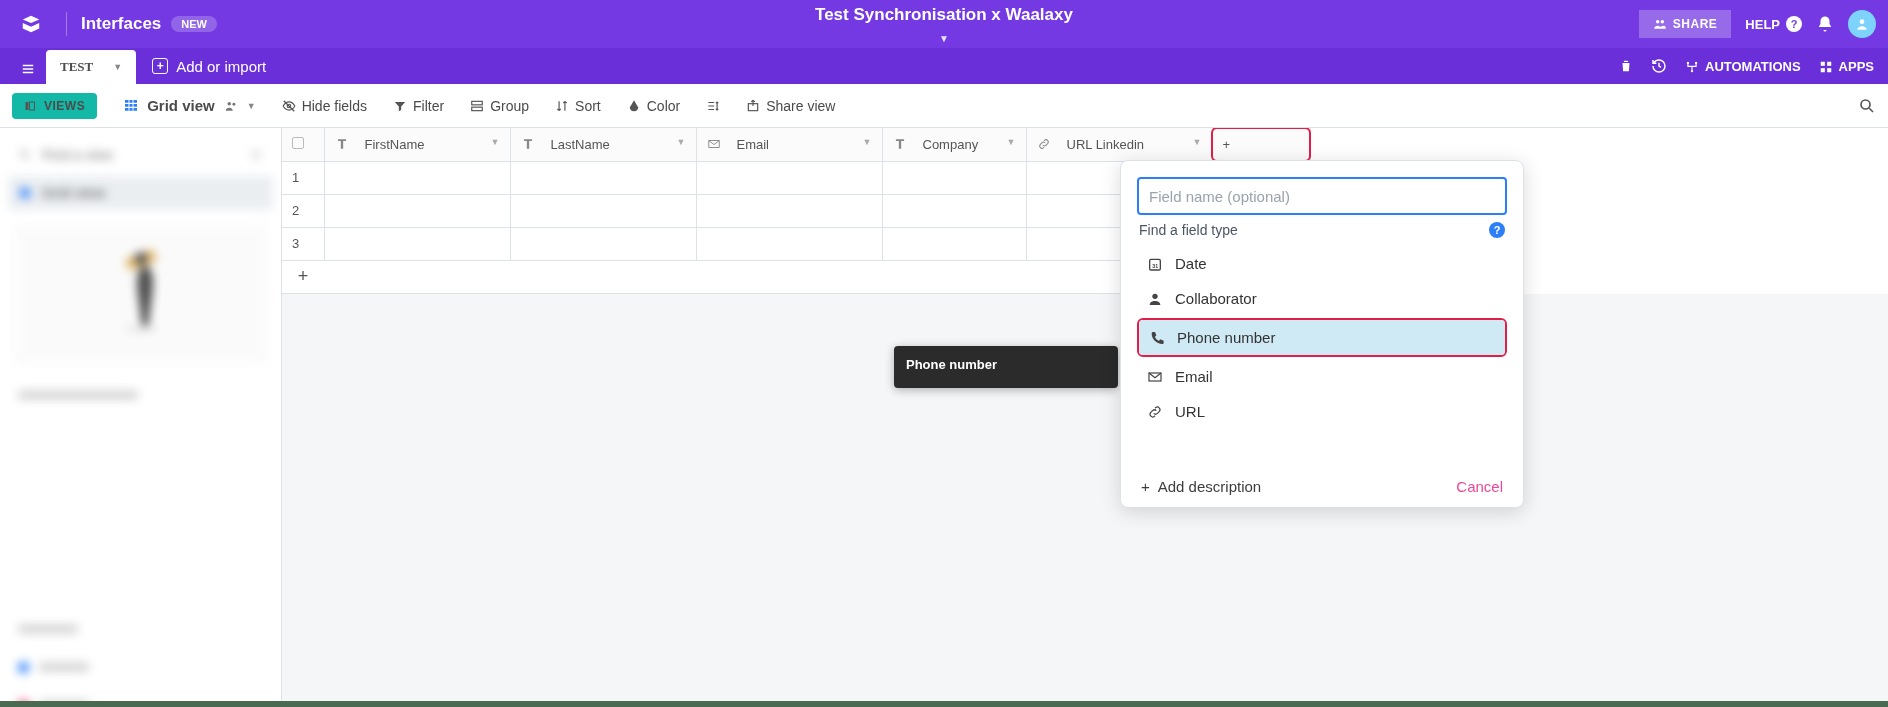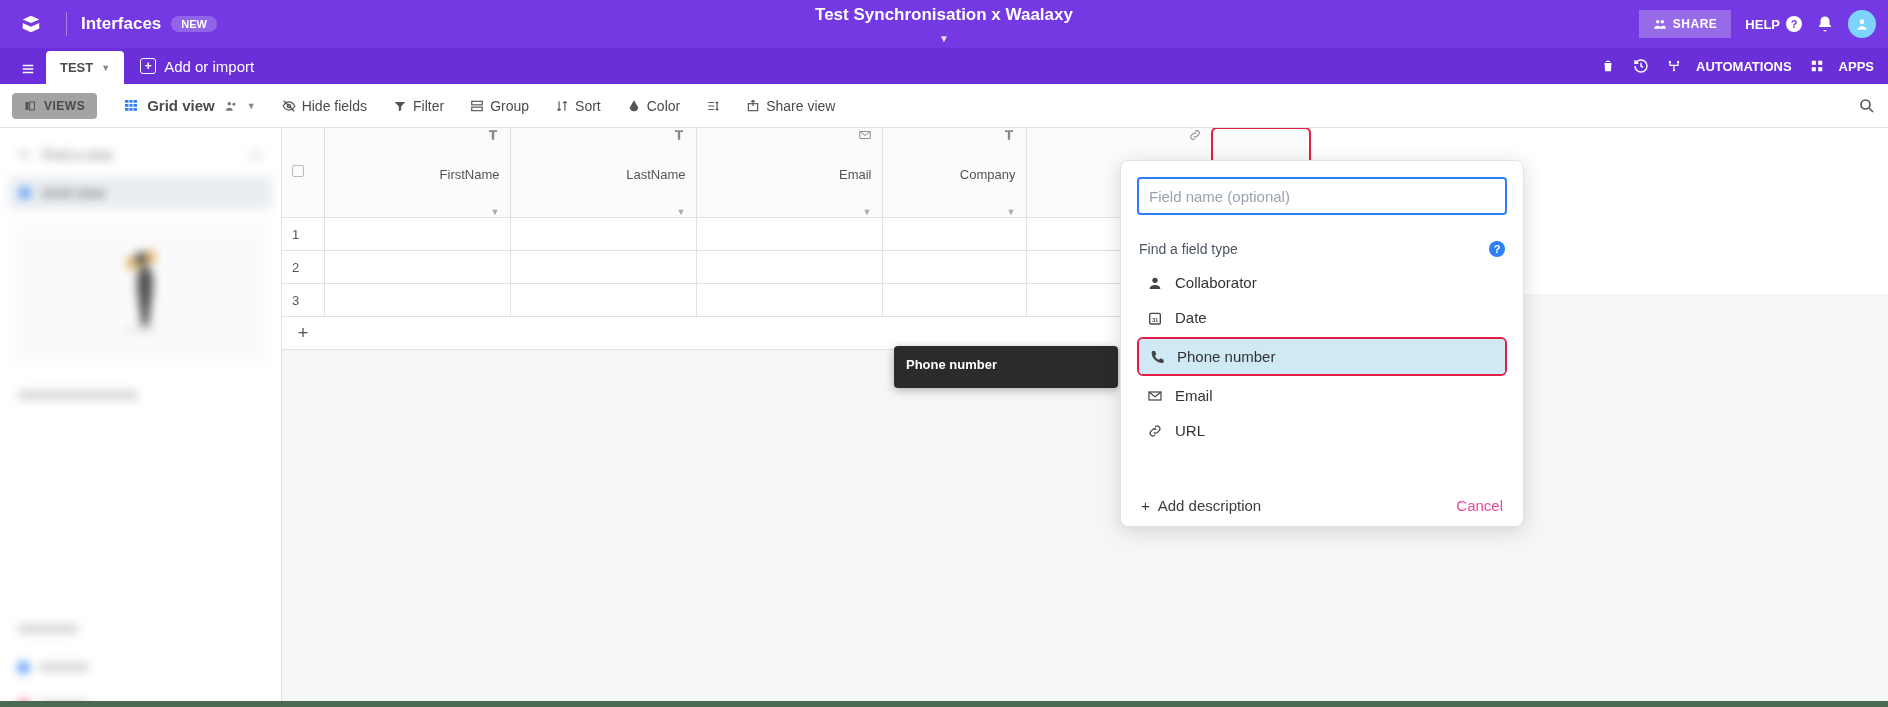--- a/index.html
+++ b/index.html
@@ -30,30 +30,30 @@
   .help{font-weight:700;font-size:13px;display:flex;align-items:center;gap:6px;cursor:pointer;}
   .help-q{width:16px;height:16px;border-radius:50%;background:#fff;color:var(--purple);display:flex;align-items:center;justify-content:center;font-size:11px;font-weight:900;}
   .bell-wrap{position:relative;cursor:pointer;}
   .bell{width:18px;height:18px;}
   .avatar{width:28px;height:28px;border-radius:50%;background:#7dd3fc;display:flex;align-items:center;justify-content:center;}
   .avatar svg{width:14px;height:14px;color:#fff;}
 
   
   .tabbar{height:36px;background:var(--purple-dark);display:flex;align-items:flex-end;padding-left:10px;color:#fff;}
   .menu-icon{padding:8px 10px;cursor:pointer;}
-  .tab-active{background:#fff;color:#4d4d4d;padding:9px 14px;border-radius:4px 4px 0 0;font-weight:700;font-size:13px;display:flex;align-items:center;gap:8px;cursor:pointer;}
+  .tab-active{background:#fff;color:#4d4d4d;padding:9px 14px;border-radius:4px 4px 0 0;font-weight:700;font-size:13px;display:flex;align-items:center;gap:20px;cursor:pointer;font-family:Liberation Serif, serif;}
   .tab-caret{font-size:9px;color:#888;}
   .add-import{display:flex;align-items:center;gap:8px;padding:0 16px;font-size:15px;cursor:pointer;color:#fff;align-self:center;}
   .plus-box{width:16px;height:16px;border:1.5px solid #fff;border-radius:3px;display:flex;align-items:center;justify-content:center;font-weight:700;font-size:12px;line-height:1;}
   .tab-right{margin-left:auto;display:flex;align-items:center;gap:18px;padding-right:14px;align-self:center;font-size:13px;font-weight:600;}
-  .tab-right .item{display:flex;align-items:flex-start;gap:15px;cursor:pointer;}
+  .tab-right .item{display:flex;align-items:flex-end;gap:6px;cursor:pointer;}
 
   
   .toolbar{height:44px;border-bottom:1px solid var(--border);display:flex;align-items:center;padding:0 12px;gap:26px;font-size:14px;color:#4b4b4b;}
-  .views-btn{background:#a3a3a3;border-radius:4px;padding:6px 12px;font-weight:700;font-size:12px;letter-spacing:.5px;display:flex;align-items:center;gap:8px;cursor:pointer;}
+  .views-btn{background:#14b8a6;border-radius:4px;padding:6px 12px;font-weight:700;font-size:12px;letter-spacing:.5px;display:flex;align-items:center;gap:8px;cursor:pointer;}
   .gridview{display:flex;align-items:center;gap:8px;font-weight:600;font-size:15px;cursor:pointer;}
   .grid-icon{width:16px;height:16px;color:#2d7ff9;}
   .tb-item{display:flex;align-items:center;gap:6px;cursor:pointer;}
   .tb-item .ico{width:14px;height:14px;}
   .toolbar .spacer{flex:1;}
   .search-icon{cursor:pointer;}
 
   
   .main{display:flex;height:calc(100% - 48px - 36px - 44px - 6px);}
   .sidebar{width:282px;border-right:1px solid var(--border);padding:10px 8px;position:relative;}
@@ -65,36 +65,36 @@
   .sb-image{height:140px;background:#fafafa;margin:14px 6px;border-radius:4px;display:flex;align-items:center;justify-content:center;}
   .stick{width:60px;height:100px;position:relative;}
 
   .gridwrap{flex:1;position:relative;overflow:hidden;}
   table.grid{border-collapse:collapse;table-layout:fixed;}
   .grid th,.grid td{border-right:1px solid var(--border);border-bottom:1px solid var(--border);height:33px;padding:0 10px;font-size:13px;color:#555;text-align:left;background:#fff;}
   .grid th{background:#fbfbfb;font-weight:500;color:#555;position:relative;}
   .col-check{width:42px;text-align:center;}
   .col-std{width:186px;}
   .col-add{width:98px;text-align:center;font-size:20px;font-weight:400;color:#333;cursor:pointer;}
-  .th-inner{display:flex;align-items:flex-end;gap:25px;flex-direction:column;}
+  .th-inner{display:flex;align-items:flex-start;gap:16px;}
   .th-caret{margin-left:auto;font-size:9px;color:#aaa;}
   .fld-ico svg{width:14px;height:14px;color:#888;}
   .rownum{text-align:center;color:#888;}
   .addrow td{color:#555;font-size:18px;text-align:center;border-right:none;}
   .grid tbody tr td:not(:first-child){background:#fff;}
   .gridwrap::after{content:"";position:absolute;left:0;right:0;top:166px;bottom:0;background:#f5f6f8;z-index:-1;}
 
   
   .col-add-hl{outline:2px solid var(--red);outline-offset:-1px;border-radius:5px;}
 
   
   .panel{position:absolute;left:1120px;top:160px;width:404px;background:#fff;border:1px solid var(--border);border-radius:8px;box-shadow:var(--panel-shadow);padding:16px 16px 12px;}
   .panel input.name{width:100%;height:38px;border:2px solid #2d7ff9;border-radius:4px;padding:0 10px;font-size:15px;outline:none;}
   .panel input.name::placeholder{color:#9aa3ad;}
-  .find-row{display:flex;align-items:center;justify-content:space-between;margin:26px 2px 8px;color:#4b5563;font-size:14px;}
+  .find-row{display:flex;align-items:center;justify-content:space-between;margin:7px 2px 8px;color:#4b5563;font-size:14px;}
   .find-help{width:16px;height:16px;border-radius:50%;background:#2d7ff9;color:#fff;display:flex;align-items:center;justify-content:center;font-size:11px;font-weight:800;}
   .types{max-height:226px;overflow:auto;border-radius:4px;}
   .type-item{height:35px;display:flex;align-items:center;gap:12px;padding:0 10px;border-radius:4px;cursor:pointer;font-size:15px;color:#333;}
   .type-item .ti{width:16px;height:16px;display:flex;align-items:center;justify-content:center;color:#444;}
   .type-item.hl{background:var(--highlight);}
   .type-hl-border{border:2px solid var(--red);border-radius:6px;margin:2px 0;}
   .types::-webkit-scrollbar{width:10px;}
   .types::-webkit-scrollbar-thumb{background:#c9ced4;border-radius:5px;}
   .panel-footer{display:flex;align-items:center;justify-content:space-between;margin-top:14px;padding:0 4px;}
   .add-desc{display:flex;align-items:center;gap:8px;color:#3d3d3d;cursor:pointer;font-size:15px;}
@@ -436,35 +436,35 @@
 <div class="panel">
   <input class="name" placeholder="Field name (optional)" style="">
   <div class="find-row">
     <span>Find a field type</span>
     <span class="find-help">?</span>
   </div>
   <div class="types">
     <div class="type-item">
       <span class="ti">
           <svg viewBox="0 0 24 24" fill="currentColor">
-            <circle cx="12" cy="8" r="4"></circle>
-            <path d="M4 21c0-4 4-6 8-6s8 2 8 6"></path>
-          </svg>
-        </span>
-      <span>Collaborator</span>
-    </div>
-    <div class="type-item">
-      <span class="ti">
-          <svg viewBox="0 0 24 24" fill="currentColor">
             <rect x="4" y="5" width="16" height="16" rx="2" fill="none" stroke="currentColor" stroke-width="2"></rect>
             <path d="M4 10h16M8 3v4M16 3v4"></path>
             <text x="8" y="18" font-size="8" font-weight="700" fill="currentColor">31</text>
           </svg>
         </span>
       <span>Date</span>
+    </div>
+    <div class="type-item">
+      <span class="ti">
+          <svg viewBox="0 0 24 24" fill="currentColor">
+            <circle cx="12" cy="8" r="4"></circle>
+            <path d="M4 21c0-4 4-6 8-6s8 2 8 6"></path>
+          </svg>
+        </span>
+      <span>Collaborator</span>
     </div>
     <div class="type-hl-border">
       <div class="type-item hl">
         <span class="ti">
             <svg viewBox="0 0 24 24" fill="currentColor">
               <path d="M6 3c-1 0-2 1-2 2 0 9 7 16 16 16 1 0 2-1 2-2v-3l-5-2-2 2c-3-1-5-3-6-6l2-2-2-5H6z"></path>
             </svg>
           </span>
         <span>Phone number</span>
       </div>

